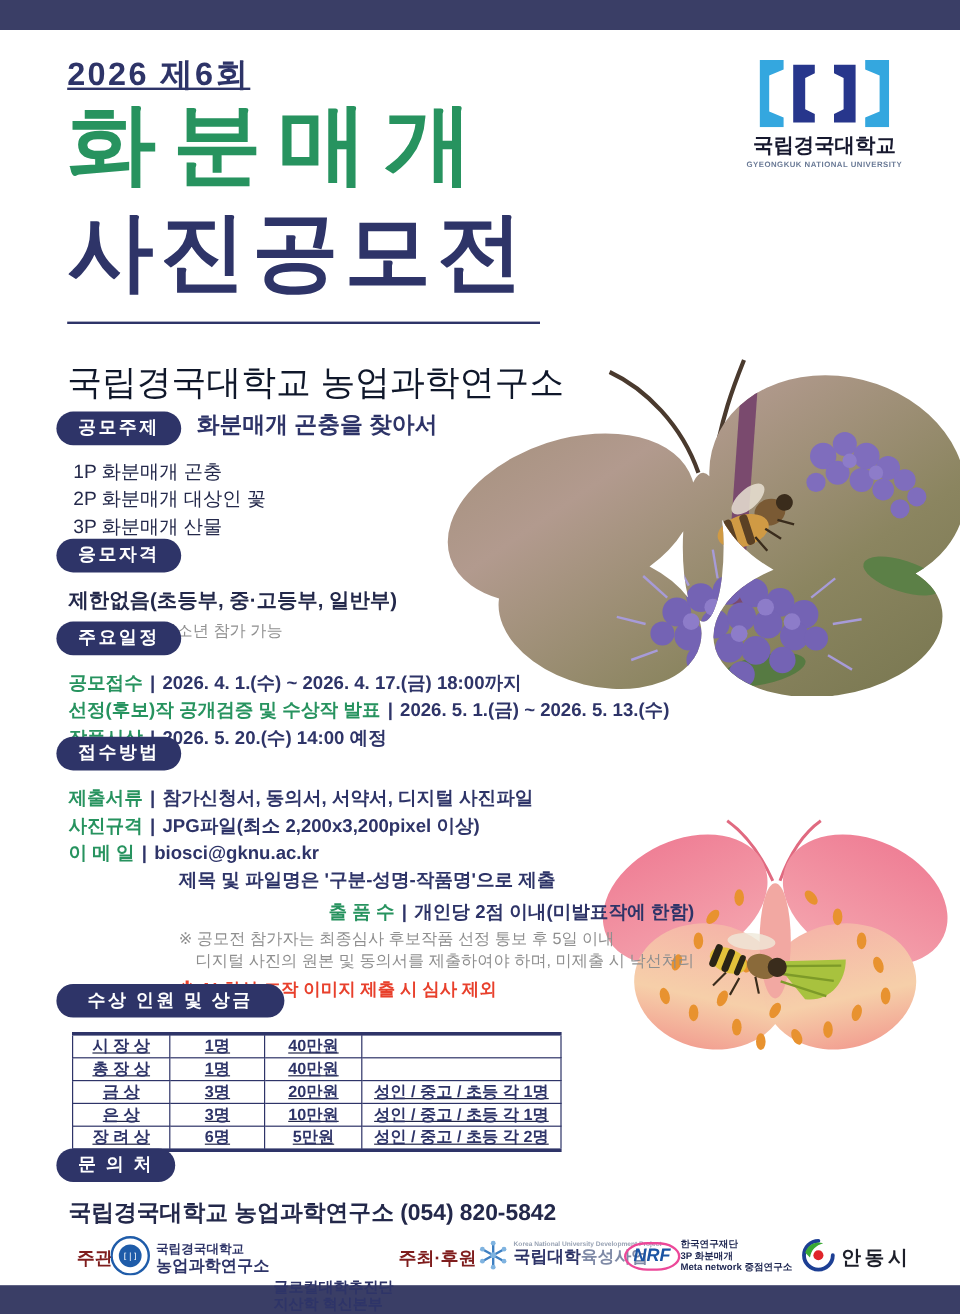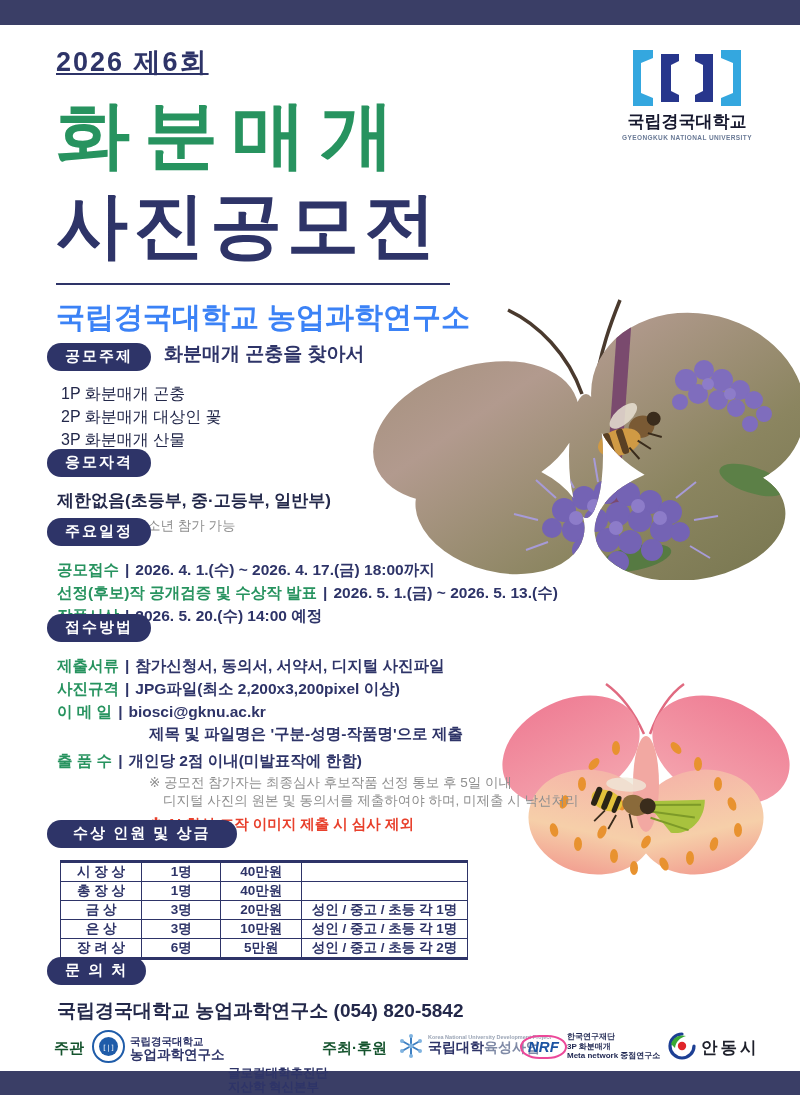--- a/index.html
+++ b/index.html
@@ -9,24 +9,24 @@
     font-family:"Liberation Sans","DejaVu Sans",sans-serif;
     color:#23284a;
   }
   .bar{position:absolute;left:0;width:800px;background:#3a3e66;}
   .bar.top{top:0;height:25px;}
   .bar.bottom{top:1071px;height:24px;}
 
   
   .header{position:absolute;left:56px;top:44px;z-index:3;}
   .edition{font-size:27px;font-weight:900;color:#2e3468;letter-spacing:2px;text-decoration:underline;}
-  .title1{font-size:74px;line-height:80px;font-weight:900;color:#27935f;letter-spacing:14px;margin-top:15px;white-space:nowrap;}
+  .title1{font-size:74px;line-height:80px;font-weight:900;color:#27935f;letter-spacing:14px;margin-top:0;white-space:nowrap;}
   .title2{font-size:72px;line-height:80px;font-weight:900;color:#2e3468;letter-spacing:5px;margin-top:10px;white-space:nowrap;}
   .title-divider{width:394px;height:2px;background:#2e3468;margin-top:18px;}
-  .subtitle{font-size:29px;font-weight:700;color:#3b82f6;margin-top:13px;white-space:nowrap;}
+  .subtitle{font-size:29px;font-weight:400;color:#0f172a;margin-top:29px;white-space:nowrap;}
 
   
   .uni-logo{position:absolute;top:50px;right:38px;width:150px;text-align:center;z-index:3;}
   .uni-logo .marks{display:block;margin:0 auto;}
   .uni-logo .kname{font-size:17px;font-weight:900;color:#16182e;margin-top:4px;letter-spacing:0px;}
   .uni-logo .ename{font-size:6.5px;font-weight:700;color:#6a7a96;letter-spacing:.4px;margin-top:1px;}
 
   
   .section{position:absolute;left:47px;z-index:3;}
   .badge{
@@ -60,21 +60,21 @@
   }
   .awards-table td.c1{width:78px;}
   .awards-table td.c2{width:78px;}
   .awards-table td.c3{width:78px;}
   .awards-table td.c4{width:162px;}
 
   .contact-text{margin:13px 0 0 10px;font-size:19px;font-weight:800;color:#23284a;white-space:nowrap;}
 
   
   .footer{position:absolute;left:0;top:1026px;width:800px;height:44px;z-index:3;}
-  .footer .flabel{position:absolute;font-size:15px;font-weight:900;color:#14532d;white-space:nowrap;}
+  .footer .flabel{position:absolute;font-size:15px;font-weight:900;color:#7f1d1d;white-space:nowrap;margin-left:10px;}
   .footer .two-line{position:absolute;font-size:12.5px;font-weight:800;color:#2e3468;line-height:14px;white-space:nowrap;}
   .footer .org-name .l1{font-size:10.5px;font-weight:800;}
   .footer .org-name .l2{font-size:13.5px;font-weight:900;}
   .footer .seal{position:absolute;}
   .footer .nudp{position:absolute;white-space:nowrap;}
   .footer .nudp .tiny{font-size:5.5px;color:#9aa4b5;font-weight:700;line-height:6px;}
   .footer .nudp .main{font-size:14px;font-weight:900;color:#2e3468;line-height:15px;}
   .footer .nudp .main .lite{color:#7f8aa6;font-weight:700;}
   .footer .nrf-mark{position:absolute;font-size:15px;font-weight:900;font-style:italic;color:#1b54a3;
     border:2px solid #ec4899;border-radius:50% / 60%;padding:4px 6px;line-height:12px;}
@@ -294,28 +294,28 @@
     </div>
   </div>
 
   <div class="section" style="top:614px;">
     <span class="badge">접수방법</span>
     <div class="kv-rows">
       <div class="kv-row"><span class="kv-label">제출서류</span><span class="kv-sep">|</span><span class="kv-value">참가신청서, 동의서, 서약서, 디지털 사진파일</span></div>
       <div class="kv-row"><span class="kv-label">사진규격</span><span class="kv-sep">|</span><span class="kv-value">JPG파일(최소 2,200x3,200pixel 이상)</span></div>
       <div class="kv-row"><span class="kv-label">이 메 일</span><span class="kv-sep">|</span><span class="kv-value">biosci@gknu.ac.kr</span></div>
       <div class="sub-line">제목 및 파일명은 '구분-성명-작품명'으로 제출</div>
-      <div class="kv-row" style="margin-top:5px;"><span class="kv-label">출 품 수</span><span class="kv-sep">|</span><span class="kv-value">개인당 2점 이내(미발표작에 한함)</span></div>
+      <div class="kv-row" style="margin-top:5px;text-align:right;"><span class="kv-label">출 품 수</span><span class="kv-sep">|</span><span class="kv-value">개인당 2점 이내(미발표작에 한함)</span></div>
       <div class="note note-line">※ 공모전 참가자는 최종심사 후보작품 선정 통보 후 5일 이내</div>
       <div class="note note-line2">디지털 사진의 원본 및 동의서를 제출하여야 하며, 미제출 시 낙선처리</div>
       <div class="warning">※ AI·합성·조작 이미지 제출 시 심사 제외</div>
     </div>
   </div>
 
-  <div class="section" style="top:820px;">
+  <div class="section" style="top:820px;text-decoration:underline;">
     <span class="badge wide">수상 인원 및 상금</span>
     <table class="awards-table">
       <tbody>
         <tr>
           <td class="c1">시 장 상</td>
           <td class="c2">1명</td>
           <td class="c3">40만원</td>
           <td class="c4"></td>
         </tr>
         <tr>

